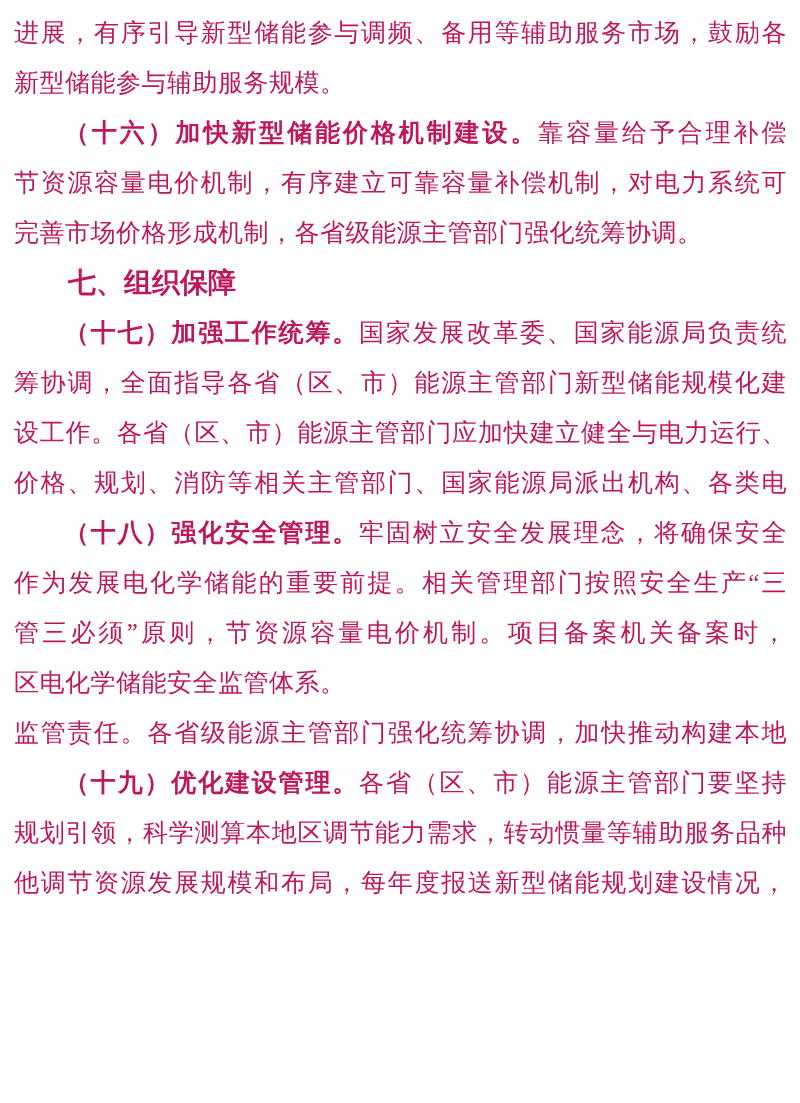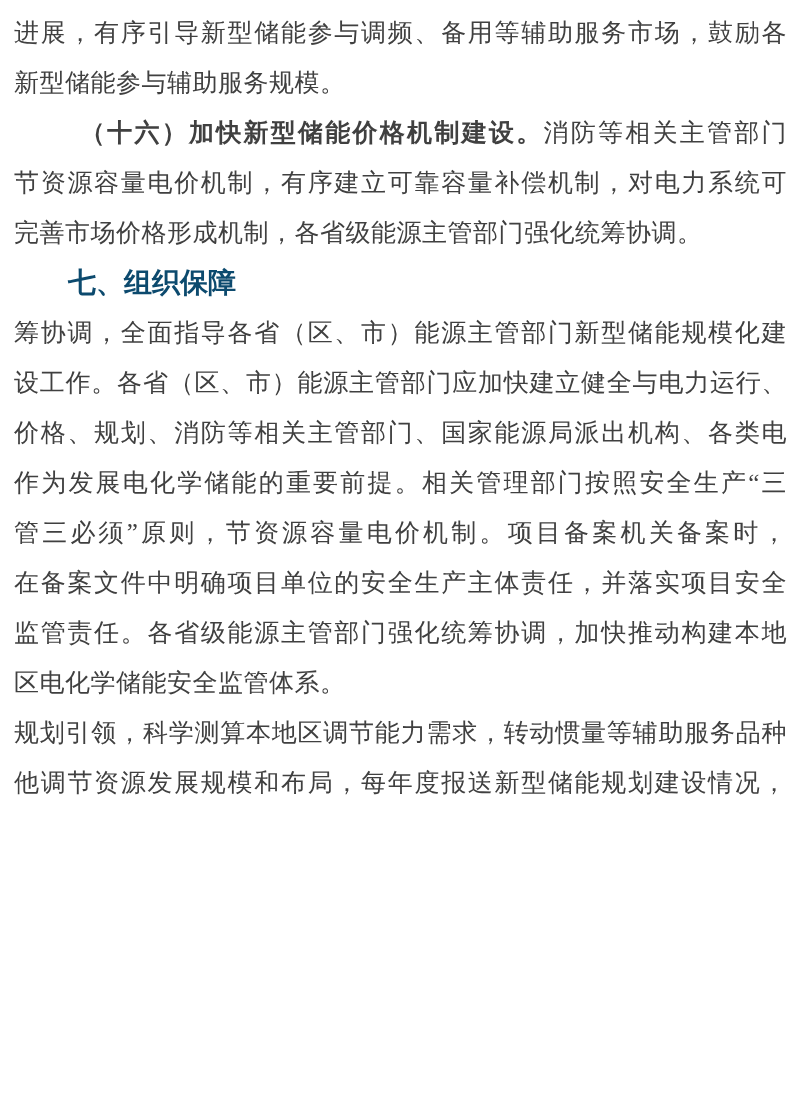--- a/index.html
+++ b/index.html
@@ -13,47 +13,46 @@
     height: 1103px;
     box-sizing: border-box;
     background: #ffffff;
     padding: 8px 13px 0 14px;
     overflow: hidden;
   }
   .line {
     height: 50px;
     line-height: 50px;
     font-size: 25px;
-    color: #404040;
+    color: #be185d;
     font-family: "Liberation Serif", serif;
     text-align: justify;
     text-align-last: justify;
     -moz-text-align-last: justify;
     text-justify: inter-character;
     letter-spacing: 0.5px;
     overflow: hidden;
     white-space: nowrap;
   }
   .line.para-end {
     text-align: right;
     text-align-last: left;
     -moz-text-align-last: left;
   }
   .line.indent {
     text-indent: 50px;
   }
   .lead {
     font-weight: bold;
-    margin-left: 16px;
   }
   .heading-line {
     height: 50px;
     line-height: 50px;
     font-size: 28px;
-    color: #0c4a6e;
+    color: #be185d;
     font-family: "Liberation Sans", sans-serif;
     font-weight: bold;
     text-align: left;
     text-align-last: left;
     -moz-text-align-last: left;
     text-indent: 54px;
     overflow: hidden;
     white-space: nowrap;
   }
 </style>
@@ -61,39 +60,41 @@
 <body>
 
 <div class="page">
 
   <div>
     <div class="line">进展，有序引导新型储能参与调频、备用等辅助服务市场，鼓励各</div>
     <div class="line para-end">新型储能参与辅助服务规模。</div>
   </div>
 
   <div>
-    <div class="line indent"><span class="lead">（十六）加快新型储能价格机制建设。</span><span>消防等相关主管部门</span></div>
+    <div class="line indent"><span class="lead">（十六）加快新型储能价格机制建设。</span><span>靠容量给予合理补偿</span></div>
     <div class="line">节资源容量电价机制，有序建立可靠容量补偿机制，对电力系统可</div>
     <div class="line para-end">完善市场价格形成机制，各省级能源主管部门强化统筹协调。</div>
   </div>
 
   <div class="heading-line">七、组织保障</div>
 
   <div>
+    <div class="line indent"><span class="lead">（十七）加强工作统筹。</span><span>国家发展改革委、国家能源局负责统</span></div>
     <div class="line">筹协调，全面指导各省（区、市）能源主管部门新型储能规模化建</div>
     <div class="line">设工作。各省（区、市）能源主管部门应加快建立健全与电力运行、</div>
     <div class="line">价格、规划、消防等相关主管部门、国家能源局派出机构、各类电</div>
   </div>
 
   <div>
+    <div class="line indent"><span class="lead">（十八）强化安全管理。</span><span>牢固树立安全发展理念，将确保安全</span></div>
     <div class="line">作为发展电化学储能的重要前提。相关管理部门按照安全生产“三</div>
     <div class="line">管三必须”原则，节资源容量电价机制。项目备案机关备案时，</div>
-    <div class="line">在备案文件中明确项目单位的安全生产主体责任，并落实项目安全</div>
+    <div class="line para-end">区电化学储能安全监管体系。</div>
     <div class="line">监管责任。各省级能源主管部门强化统筹协调，加快推动构建本地</div>
-    <div class="line para-end">区电化学储能安全监管体系。</div>
   </div>
 
   <div>
+    <div class="line indent"><span class="lead">（十九）优化建设管理。</span><span>各省（区、市）能源主管部门要坚持</span></div>
     <div class="line">规划引领，科学测算本地区调节能力需求，转动惯量等辅助服务品种</div>
     <div class="line">他调节资源发展规模和布局，每年度报送新型储能规划建设情况，</div>
   </div>
 
 </div>
 
 </body></html>

